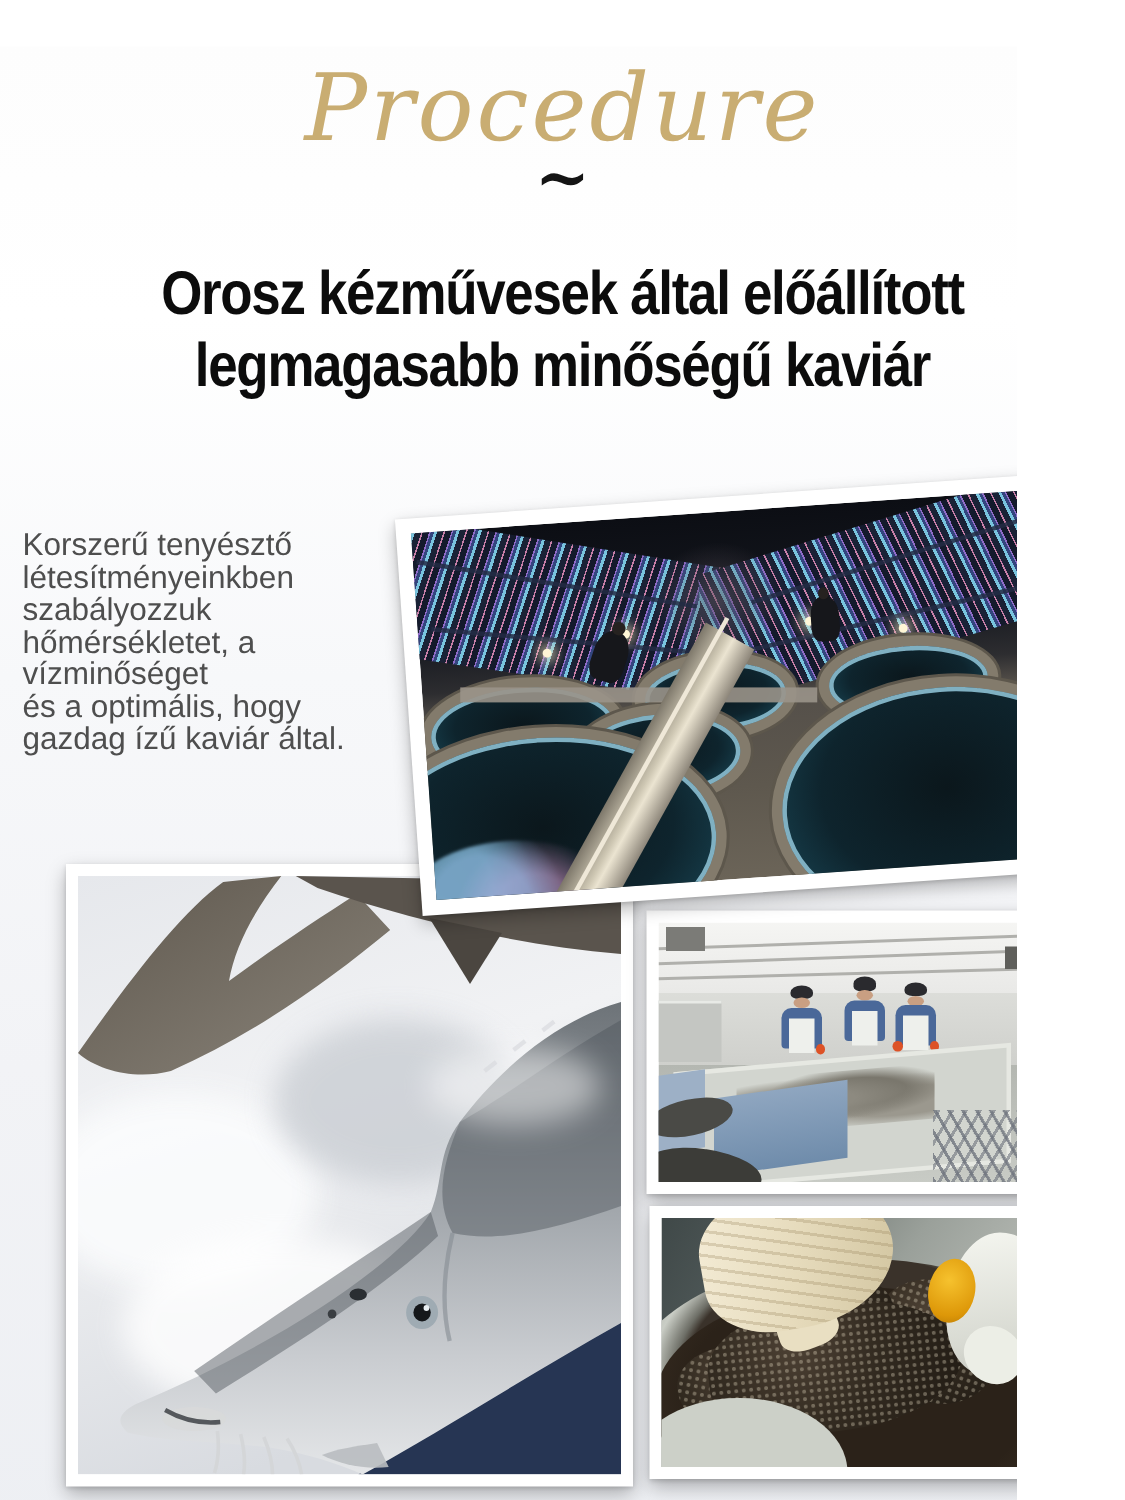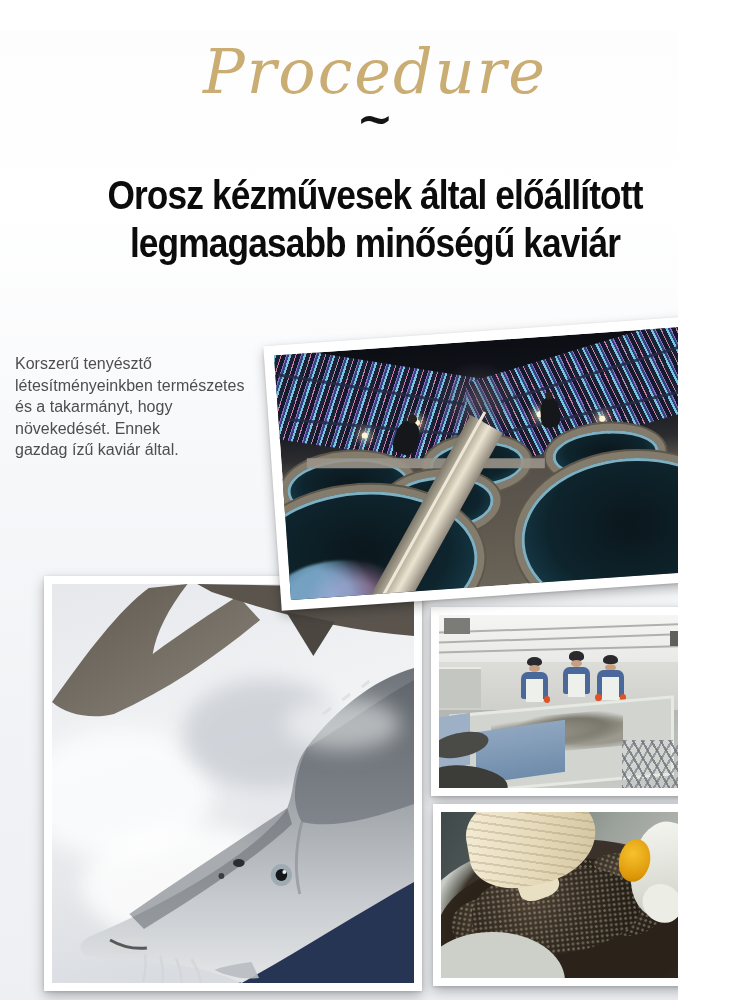--- a/index.html
+++ b/index.html
@@ -27,21 +27,21 @@
   .headline {
     position:absolute; top:140px; left:0; width:750px; text-align:center;
     font-weight:700; font-size:41px; line-height:48px; color:#0c0c0c;
     transform:scaleX(0.86); transform-origin:center;
     letter-spacing:-1px;
   }
 
   
   .intro {
     position:absolute; left:15px; top:322px; width:272px;
-    font-size:16px; line-height:21.5px; color:#4e4e4e;
+    font-size:21px; line-height:21.5px; color:#4e4e4e;
   }
 
   
   .photo { position:absolute; background:#fff; box-shadow:0 5px 12px rgba(0,0,0,.28), 0 1px 3px rgba(0,0,0,.15); }
   .photo-inner { position:relative; width:100%; height:100%; overflow:hidden; }
   .layer { position:absolute; }
 
   
   .facility { left:272px; top:300px; width:430px; height:265px; padding:10px; transform:rotate(-4deg); z-index:3; }
   .fac-base { inset:0; background:linear-gradient(180deg,#0c0e14 0%,#15181f 30%,#2d2d30 44%,#55504a 52%,#5e584e 75%,#6b6458 100%); }
@@ -153,23 +153,23 @@
   <div class="procedure">Procedure</div>
   <div class="ornament">~</div>
 
   <div class="headline">
     <div>Orosz kézművesek által előállított</div>
     <div>legmagasabb minőségű kaviár</div>
   </div>
 
   <div class="intro">
     <div>Korszerű tenyésztő</div>
-    <div>létesítményeinkben természetes</div>
-    <div>és a takarmányt, hogy</div>
-    <div>növekedését. Ennek</div>
+    <div>létesítményeinkben szabályozzuk</div>
+    <div>hőmérsékletet, a vízminőséget</div>
+    <div>és a optimális, hogy</div>
     <div>gazdag ízű kaviár által.</div>
   </div>
 
   <div class="photo facility">
     <div class="photo-inner">
       <div class="layer fac-base"></div>
       <div class="layer roof-l"></div>
       <div class="layer roof-r"></div>
       <div class="layer roof-glow"></div>
       <div class="layer truss t1"></div>

